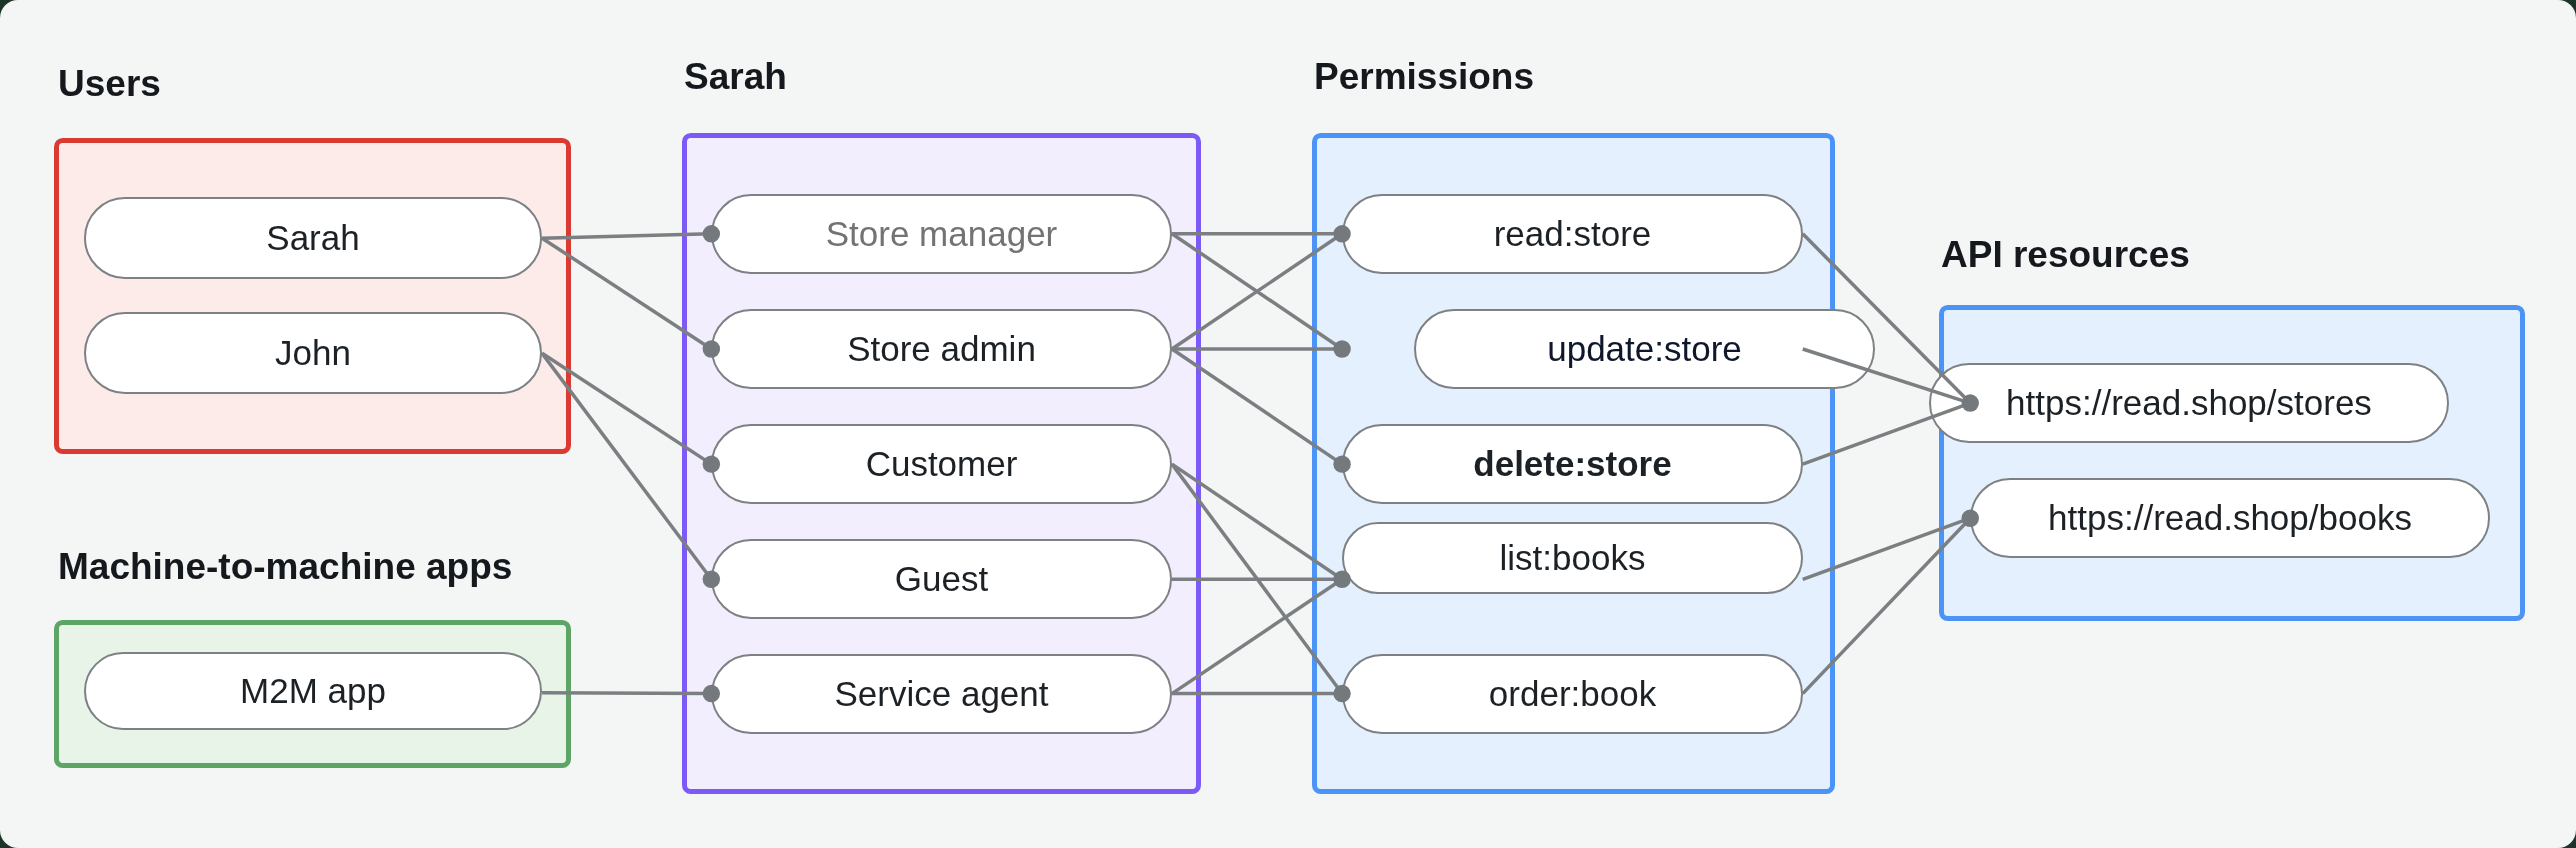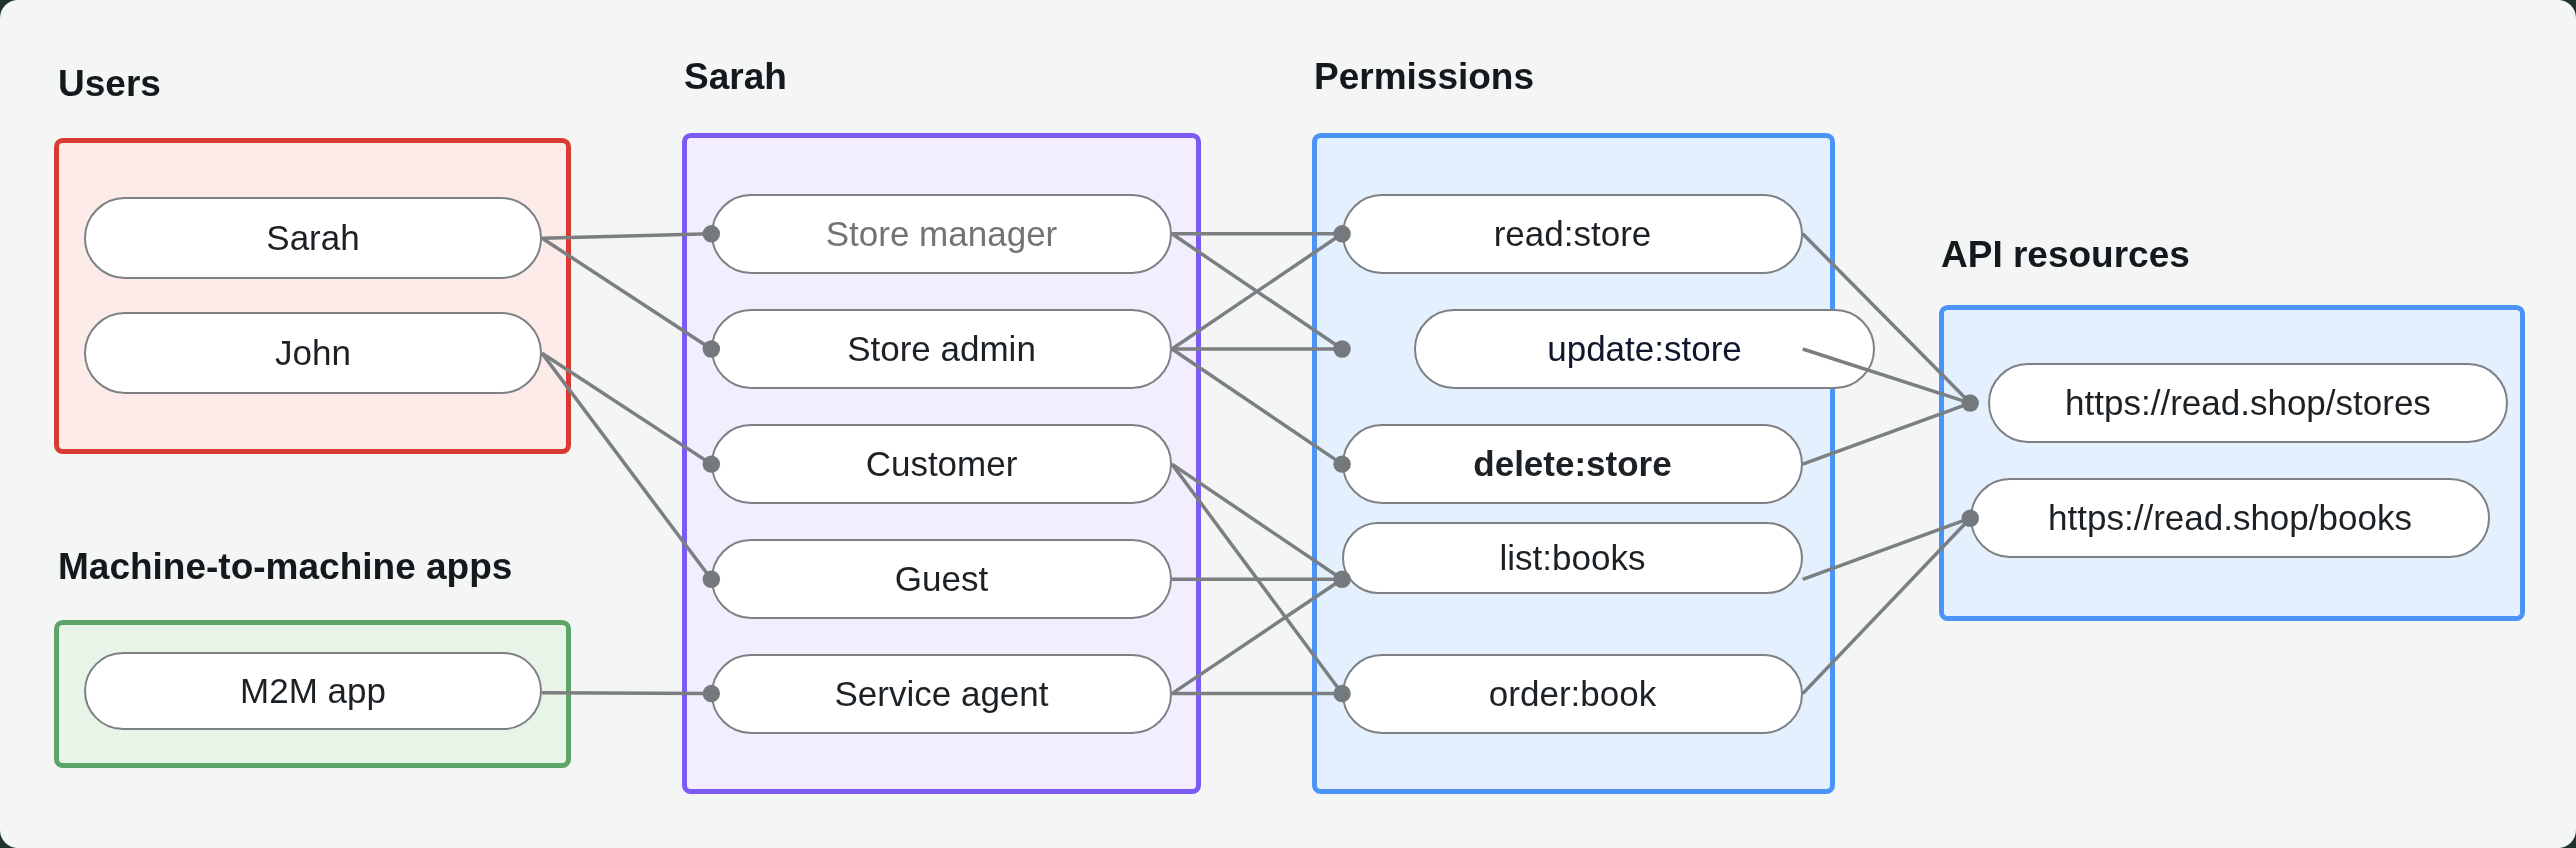--- a/index.html
+++ b/index.html
@@ -99,21 +99,21 @@
         <span>delete:store</span>
       </div>
       <div class="pill" style="left: 1342px; top: 522px; width: 461px; height: 72px; border-width: 2.6px; border-color: rgb(125, 129, 132); background: rgb(255, 255, 255); color: rgb(28, 33, 38);">
         <span>list:books</span>
       </div>
       <div class="pill" style="left: 1342px; top: 654px; width: 461px; height: 80px; border-width: 2.6px; border-color: rgb(125, 129, 132); background: rgb(255, 255, 255); color: rgb(28, 33, 38);">
         <span>order:book</span>
       </div>
       <div class="group-label" style="left: 1941px; top: 236px;">API resources</div>
       <div class="group-box" style="left: 1939px; top: 305px; width: 586px; height: 316px; border-color: rgb(75, 147, 247); background-color: rgb(228, 240, 253); border-width: 5.2px;"></div>
-      <div class="pill" style="left: 1988px; top: 363px; width: 520px; height: 80px; border-width: 2.6px; border-color: rgb(125, 129, 132); background: rgb(255, 255, 255); color: rgb(28, 33, 38);">
+      <div class="pill" style="left: 1929px; top: 363px; width: 520px; height: 80px; border-width: 2.6px; border-color: rgb(125, 129, 132); background: rgb(255, 255, 255); color: rgb(28, 33, 38);">
         <span>https://read.shop/stores</span>
       </div>
       <div class="pill" style="left: 1970px; top: 478px; width: 520px; height: 80px; border-width: 2.6px; border-color: rgb(125, 129, 132); background: rgb(255, 255, 255); color: rgb(28, 33, 38);">
         <span>https://read.shop/books</span>
       </div>
     </div>
   <svg id="connector-layer" viewBox="0 0 2952 972" xmlns="http://www.w3.org/2000/svg">
       <line x1="621" y1="273" x2="815" y2="268" stroke="#7b7f82" stroke-width="4"></line>
       <line x1="621" y1="273" x2="815" y2="400" stroke="#7b7f82" stroke-width="4"></line>
       <line x1="621" y1="405" x2="815" y2="532" stroke="#7b7f82" stroke-width="4"></line>

